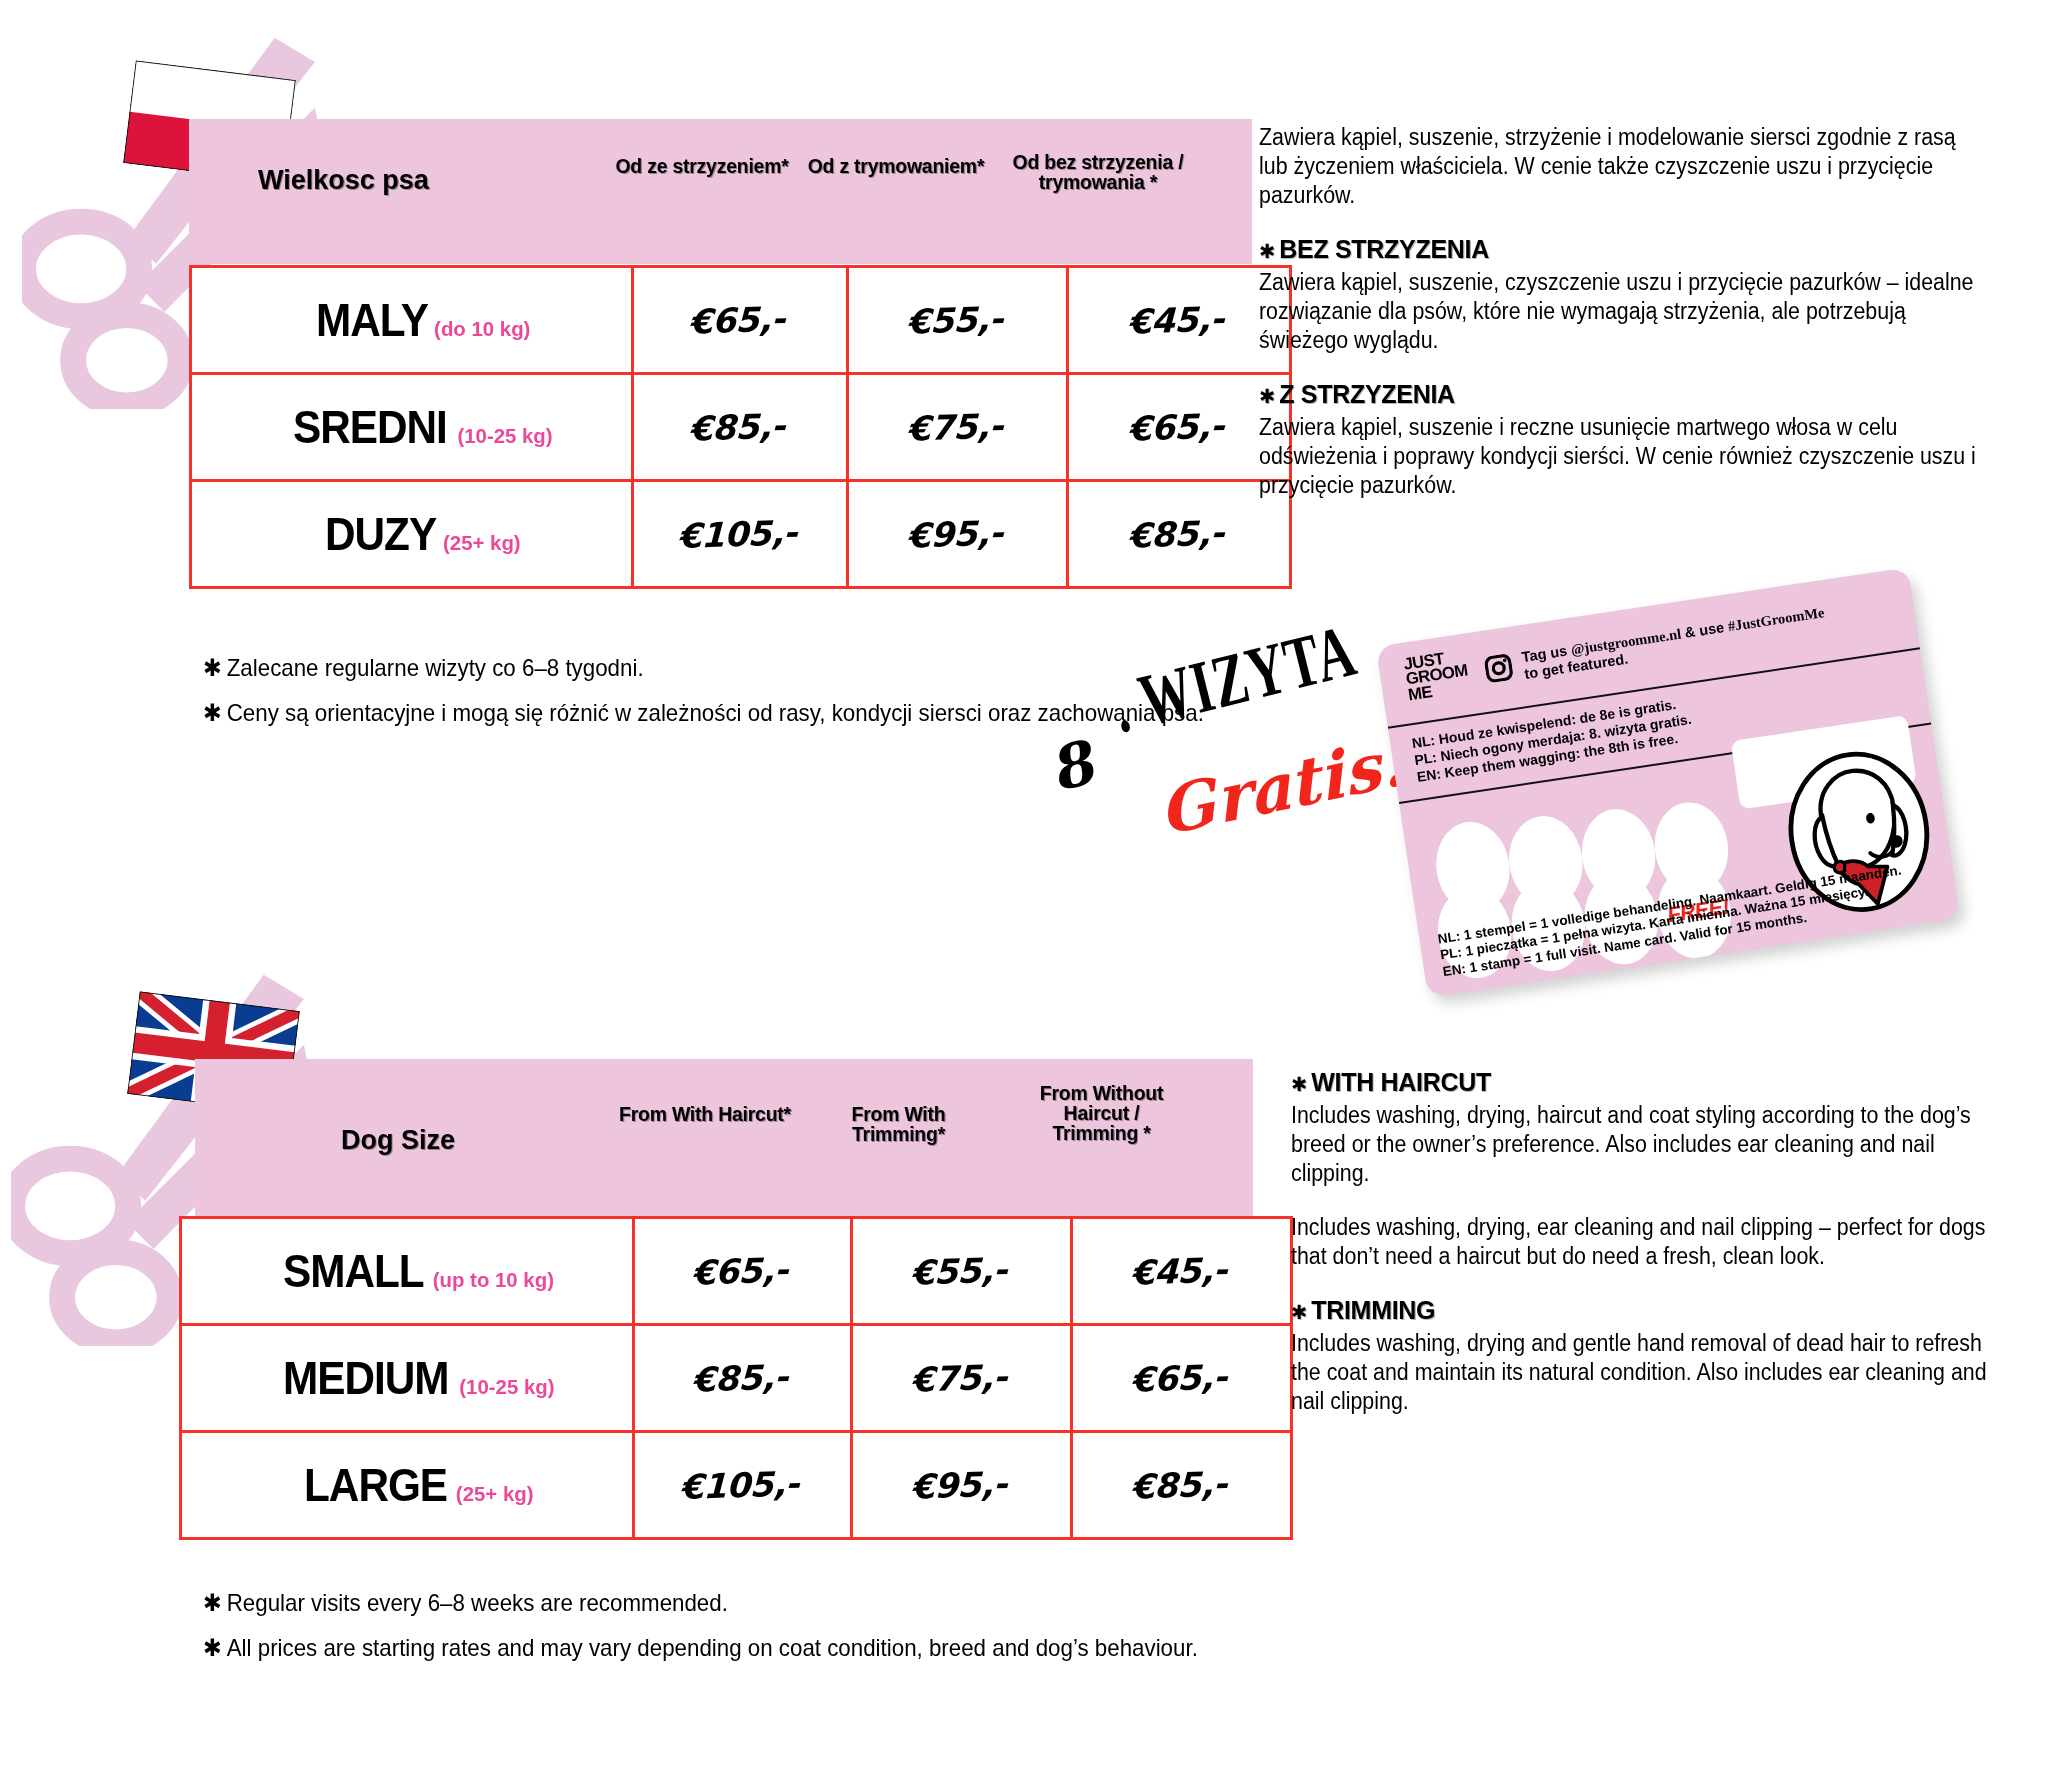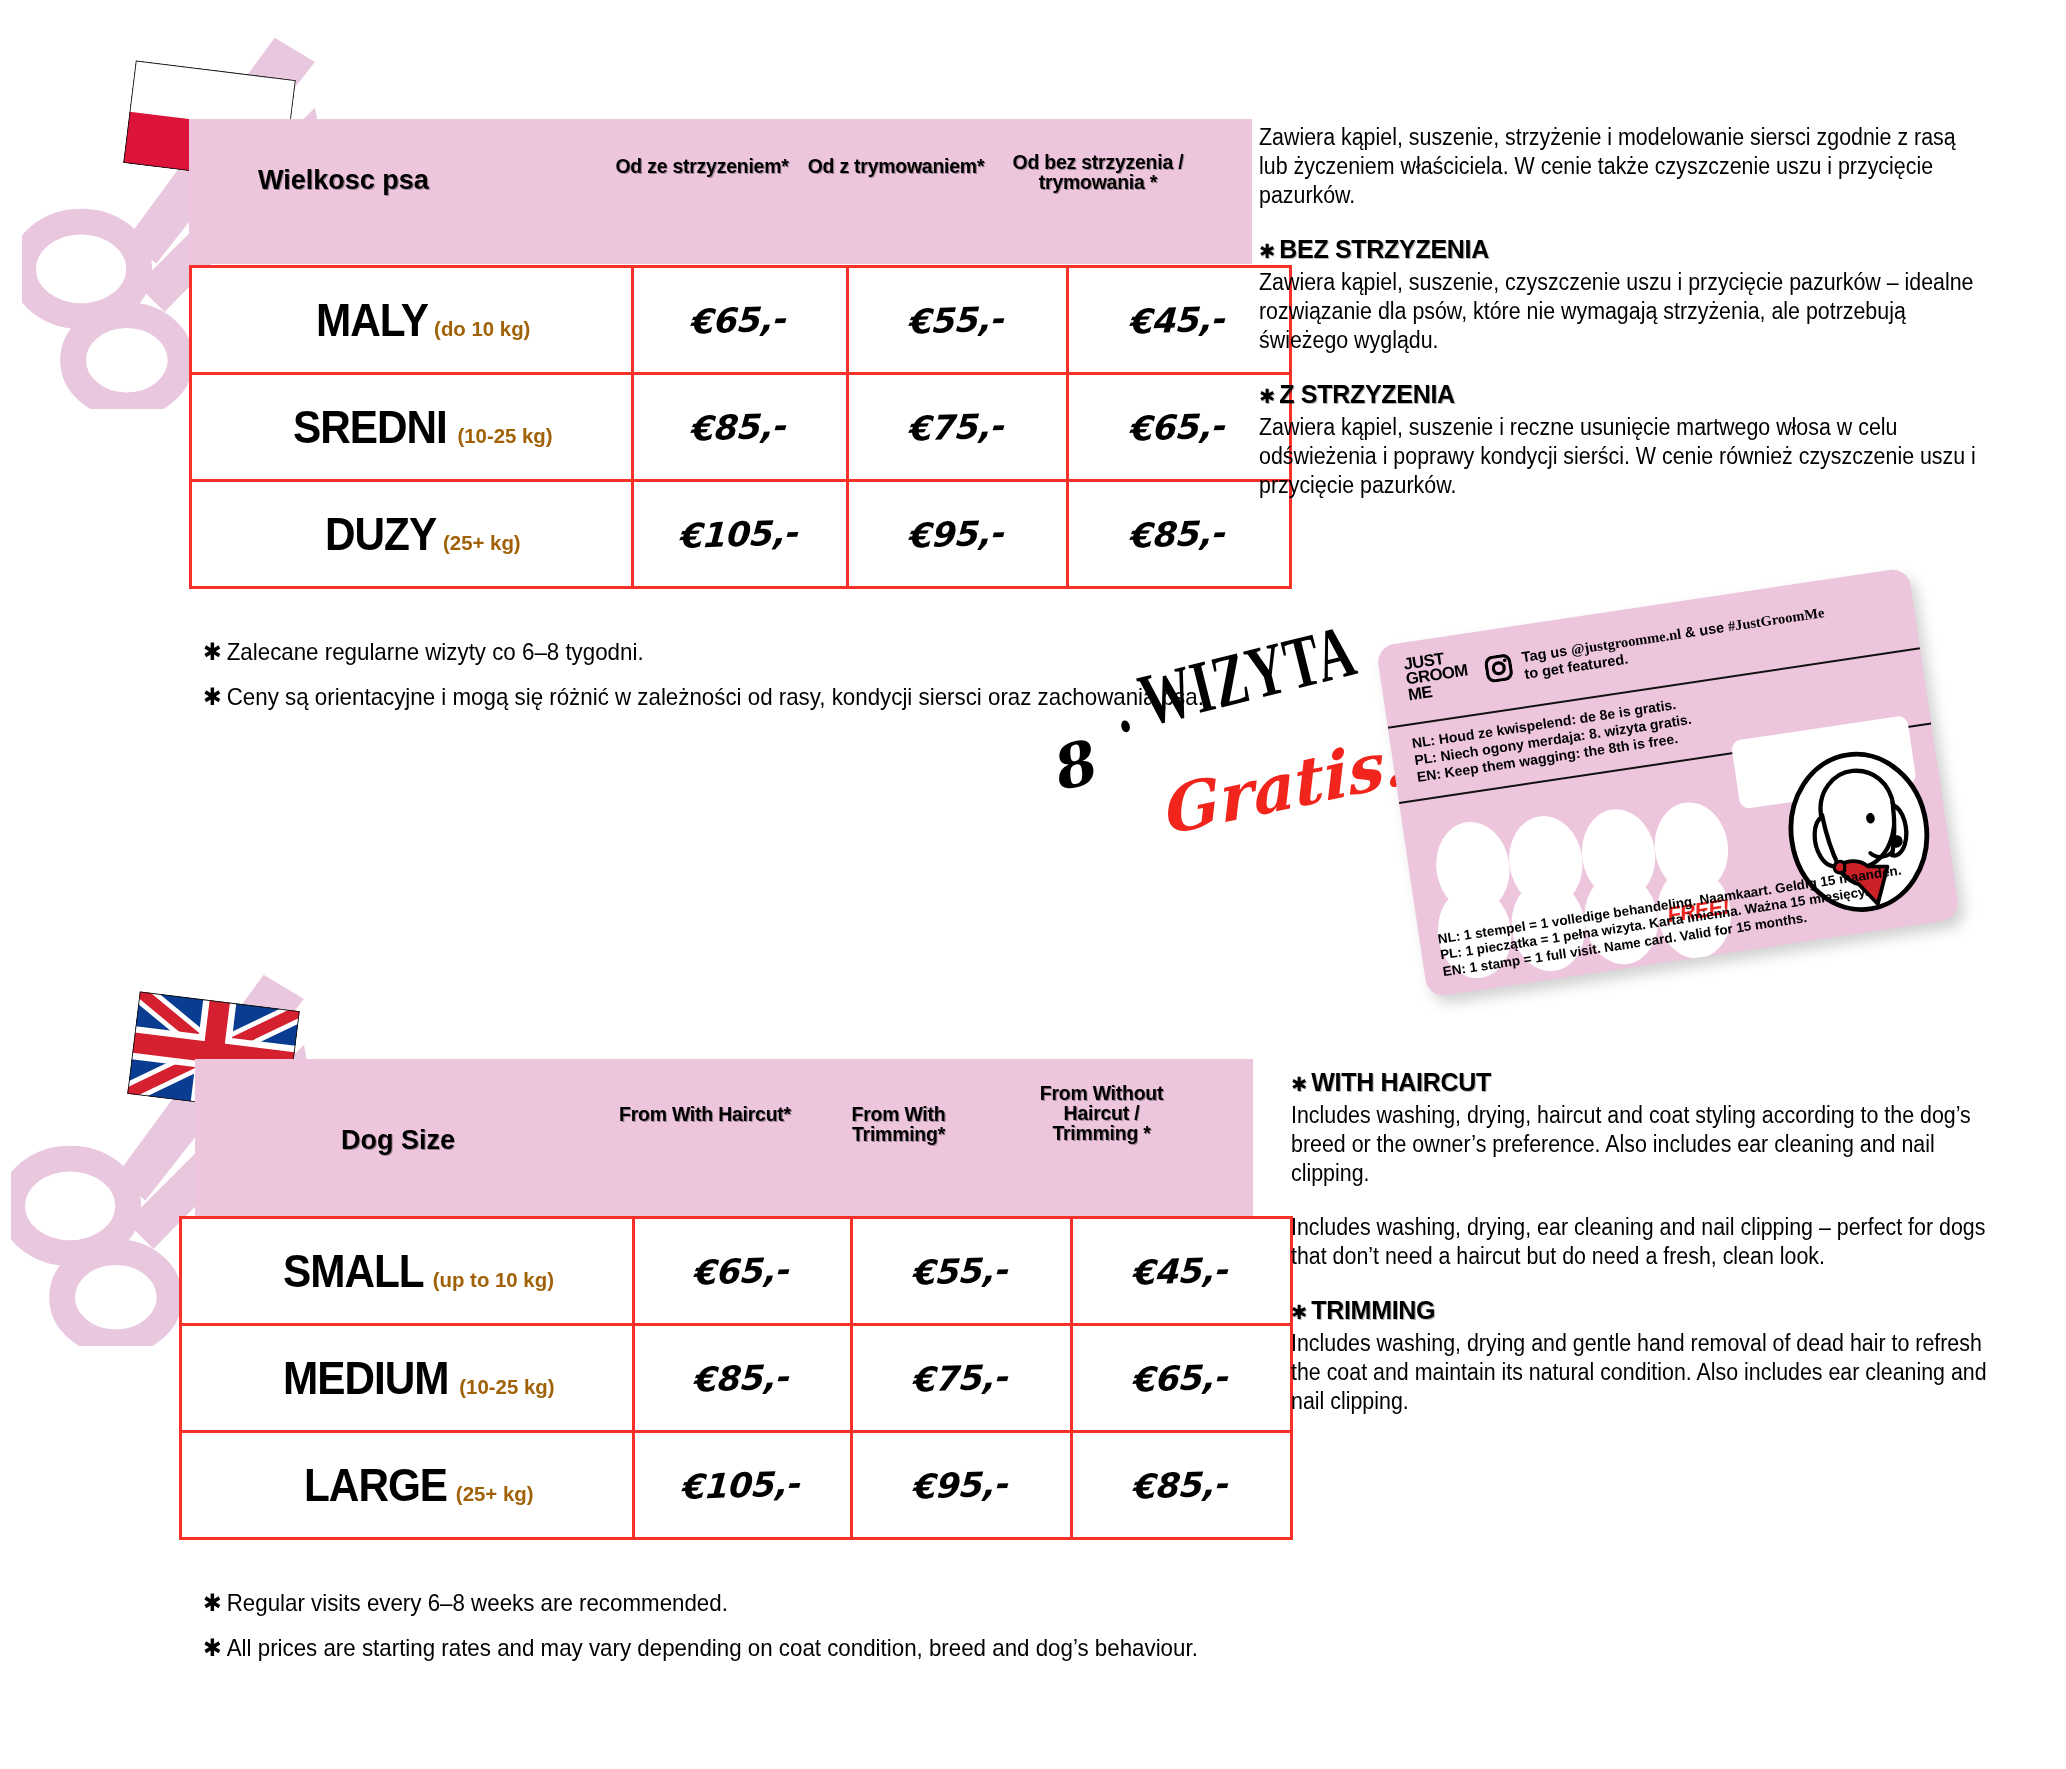--- a/index.html
+++ b/index.html
@@ -50,21 +50,21 @@
     vertical-align:middle;
     text-align:center;
   }
   .sizecell{text-align:left;padding-left:24px;white-space:nowrap;}
   .size-name{
     font-size:46px;font-weight:bold;letter-spacing:-1.1px;
     font-stretch:condensed;color:#000;
     display:inline-block;transform:scaleX(0.92);transform-origin:left center;
   }
   .size-kg{
-    font-size:20.4px;font-weight:bold;color:#a16207;
+    font-size:20.4px;font-weight:bold;color:#ec4899;
     display:inline-block;margin-left:-3.2px;
   }
   .price{
     font-family:"DejaVu Sans", sans-serif;
     font-size:34px;font-weight:bold;color:#000;
     font-style:italic;
     letter-spacing:-0.5px;
     display:inline-block;
     transform:skewX(-6deg) rotate(-2deg);
   }
@@ -235,21 +235,21 @@
     <div class="desc-block">
       <div class="desc-h"><span class="ast">✱</span><span>BEZ STRZYZENIA</span></div>
       <p class="desc-p">Zawiera kąpiel, suszenie, czyszczenie uszu i przycięcie pazurków – idealne rozwiązanie dla psów, które nie wymagają strzyżenia, ale potrzebują świeżego wyglądu.</p>
     </div>
     <div class="desc-block">
       <div class="desc-h"><span class="ast">✱</span><span>Z STRZYZENIA</span></div>
       <p class="desc-p">Zawiera kąpiel, suszenie i reczne usunięcie martwego włosa w celu odświeżenia i poprawy kondycji sierści. W cenie również czyszczenie uszu i przycięcie pazurków.</p>
     </div>
   </div>
 
-  <div class="notes" style="left:203px;top:636px;">
+  <div class="notes" style="left:203px;top:652px;">
     <div class="note"><span class="ast">✱</span><span>Zalecane regularne wizyty co 6–8 tygodni.</span></div>
     <div class="note"><span class="ast">✱</span><span>Ceny są orientacyjne i mogą się różnić w zależności od rasy, kondycji siersci oraz zachowania psa.</span></div>
   </div>
 </div>
 
 <div class="promo" style="left:1055px;top:678px;width:334px;height:183px;">
   <span class="eight">8</span>
   <span class="wiz"><span>.</span> <span>WIZYTA</span></span>
   <span class="grat">Gratis!</span>
 </div>

